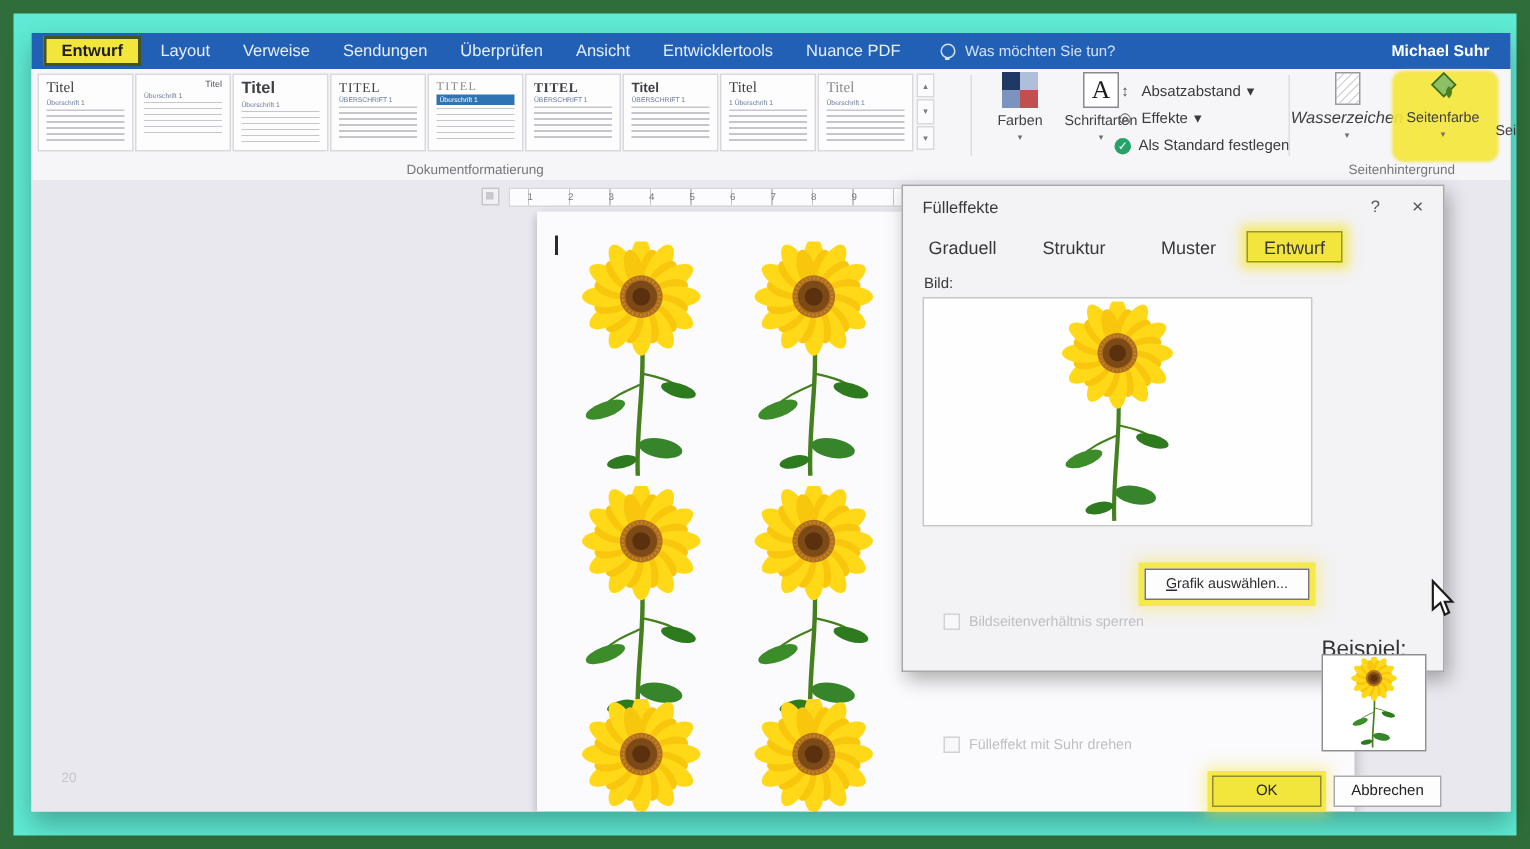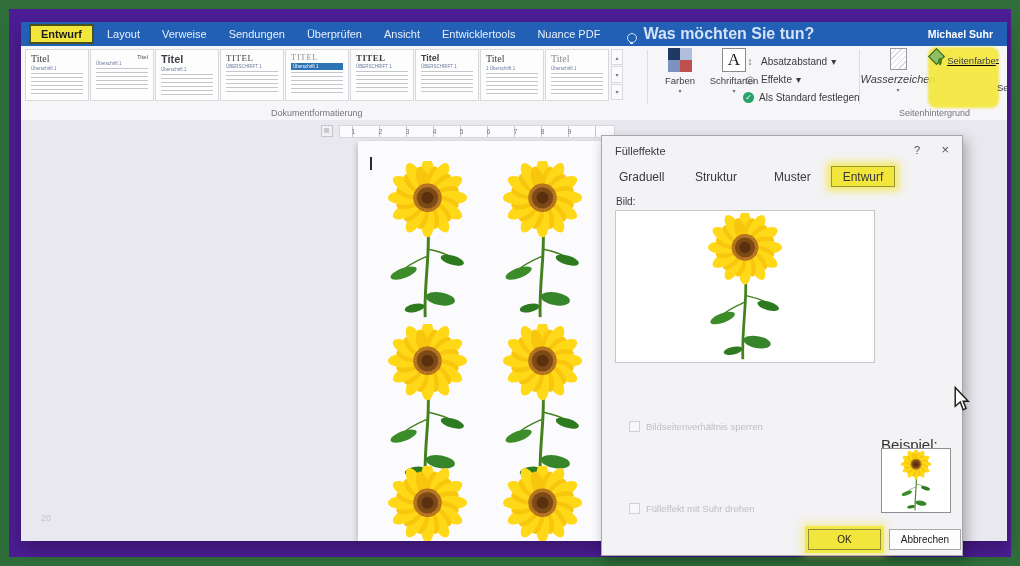--- a/index.html
+++ b/index.html
@@ -1,27 +1,27 @@
 <!DOCTYPE html>
 <html style="--accent: #f2e63c; --ribbon-blue: #2160b4; --frame-green: #2f6e3a; --heading-blue: #2e74b5; --check-green: #26a269;"><head>
 <meta charset="utf-8">
 <style>
   html,body{margin:0;padding:0;}
   body{font-family:"Liberation Sans",sans-serif;-webkit-font-smoothing:antialiased;}
   .stage{position:relative;width:1020px;height:566px;background:var(--frame-green,#2f6e3a);overflow:hidden;}
-  .inner{position:absolute;inset:9px;background:#4c1d95;}
+  .inner{position:absolute;inset:9px;background:#5eead4;}
   .app{position:absolute;left:12px;top:13px;right:4px;bottom:16px;background:#f6f5f8;
        box-shadow:0 8px 16px rgba(0,0,0,.28);}
   
   .tabbar{position:absolute;left:0;top:0;right:0;height:24px;background:var(--ribbon-blue,#2160b4);
           display:flex;align-items:center;padding-left:8px;box-sizing:border-box;}
   .tab{color:#e8effb;font-size:11px;padding:4px 11px;white-space:nowrap;cursor:default;}
   .tab.active{background:var(--accent,#f2e63c);color:#1d1d1d;font-weight:700;
               border:2px solid #49521b;padding:2px 10px;margin-right:2px;}
-  .tellme{display:flex;align-items:flex-end;margin-left:16px;color:#d3e2f8;font-size:16px;white-space:nowrap;font-weight:bold;}
+  .tellme{display:flex;align-items:flex-start;margin-left:16px;color:#d3e2f8;font-size:10px;white-space:nowrap;}
   .bulb{width:8px;height:8px;border:1px solid #d5e3f7;border-radius:50%;position:relative;display:inline-block;margin-right:6px;}
   .bulb::after{content:"";position:absolute;left:2px;top:8px;width:3px;height:2px;background:#d5e3f7;}
   .user{margin-left:auto;margin-right:14px;color:#fff;font-size:10.5px;font-weight:700;white-space:nowrap;}
   
   .ribbon{position:absolute;left:0;top:24px;right:0;height:74px;background:#f6f5f8;
           border-bottom:1px solid #cfced3;}
   .gallery{position:absolute;left:4px;top:3px;display:flex;}
   .card{width:64px;height:52px;background:#fdfdfe;border:1px solid #d9d8dd;box-sizing:border-box;
         padding:4px 5px;margin-right:1px;overflow:hidden;flex:0 0 auto;}
   .card .t{font-family:"Liberation Serif",serif;font-size:10px;color:#3f3e44;line-height:1.05;}
@@ -51,21 +51,21 @@
               font-family:"Liberation Serif",serif;font-size:17px;color:#1c1c1c;text-align:center;line-height:22px;}
   .stackrow{display:flex;align-items:center;height:18px;font-size:10px;color:#3b3a3e;white-space:nowrap;}
   .stackrow .micon{width:14px;text-align:center;font-size:10px;color:#5b5a60;margin-right:4px;}
   .chkcircle{display:inline-flex;width:11px;height:11px;border-radius:50%;background:var(--check-green,#26a269);
              color:#fff;font-size:8px;align-items:center;justify-content:center;margin-right:5px;}
   .icon-page{width:17px;height:22px;background:#fff;border:1px solid #9a99a0;box-sizing:border-box;
              background-image:repeating-linear-gradient(135deg,transparent 0 3px,#d8d7dc 3px 4px);}
   .grouplabel{position:absolute;bottom:2px;font-size:9px;color:#76757b;text-align:left;}
   .hl-blob{position:absolute;left:-3px;right:-6px;top:-1px;height:61px;background:rgba(243,230,60,.92);
            border-radius:8px;filter:blur(1px);}
-  .rbtn .zc{position:relative;display:flex;align-items:center;text-decoration:underline;}
+  .rbtn .zc{position:relative;display:flex;flex-direction:column;align-items:center;}
   .sei-part{position:absolute;font-size:9.5px;color:#3f3e42;}
   
   .content{position:absolute;left:0;top:98px;right:0;bottom:0;background:#e9e8ee;overflow:hidden;}
   .rulerbox{position:absolute;left:318px;top:5px;width:276px;height:13px;background:#fcfcfe;
             border:1px solid #d7d6db;box-sizing:border-box;display:flex;align-items:center;
             background-image:repeating-linear-gradient(to right,transparent 0 12px,#c6c5cb 12px 13px,transparent 13px 27px);}
   .tick{flex:0 0 27px;text-align:center;font-size:6.5px;color:#77767c;}
   .indentmark{position:absolute;left:300px;top:5px;width:12px;height:12px;background:#f1f0f4;
               border:1px solid #c6c5cb;box-sizing:border-box;}
   .indentmark::after{content:"";position:absolute;left:2px;top:2px;width:5px;height:5px;background:#c9c8ce;}
@@ -74,21 +74,21 @@
   .caret{position:absolute;left:12px;top:16px;width:1.5px;height:13px;background:#2a2a2e;}
   .sunflower-slot{position:absolute;}
   .sf1{left:12px;top:20px;width:115px;height:158px;}
   .sf2{left:127px;top:20px;width:115px;height:158px;}
   .sf3{left:12px;top:183px;width:115px;height:158px;}
   .sf4{left:127px;top:183px;width:115px;height:158px;}
   .sf5{left:12px;top:325px;width:115px;height:158px;}
   .sf6{left:127px;top:325px;width:115px;height:158px;}
   .pagenum{position:absolute;left:20px;top:393px;font-size:9px;color:#c6c5cb;}
   
-  .dialog{position:absolute;left:592px;top:126px;width:362px;height:421px;background:#f3f2f4;
+  .dialog{position:absolute;left:592px;top:114px;width:362px;height:325px;background:#f3f2f4;
           border:1px solid #a7a6ab;box-sizing:border-box;box-shadow:3px 5px 12px rgba(0,0,0,.30);z-index:5;padding-left:27px;}
   .dlg-title{position:absolute;left:13px;top:9px;font-size:11px;color:#3a3a3e;}
   .dlg-help{position:absolute;right:42px;top:8px;font-size:11px;color:#555;}
   .dlg-close{position:absolute;right:13px;top:6px;font-size:13px;color:#555;}
   .dlg-tab{position:absolute;top:34px;font-size:12px;color:#38373b;}
   .dlg-tab.active{top:30px;width:64px;height:21px;display:flex;align-items:center;justify-content:center;
                   background:var(--accent,#f2e63c);border:1px solid #97962f;box-sizing:border-box;
                   box-shadow:0 0 7px 4px rgba(244,231,60,.75);}
   .bild-label{position:absolute;left:14px;top:60px;font-size:10px;color:#3a3a3e;}
   .imgbox{position:absolute;left:13px;top:74px;width:260px;height:153px;background:#fefefe;
@@ -569,20 +569,23 @@
                 <ellipse cx="50" cy="19" rx="6.5" ry="14" fill="#f8c70d" transform="rotate(345 50 40)"></ellipse>
               </g>
     <circle cx="50" cy="40" r="15.5" fill="#b06f1e"></circle>
     <circle cx="50" cy="40" r="13.5" fill="none" stroke="#c8882a" stroke-width="2" stroke-dasharray="1 2"></circle>
     <circle cx="50" cy="40" r="11.5" fill="#7c4a16"></circle>
     <circle cx="50" cy="40" r="6.5" fill="#5a300e"></circle>
   </svg>
 </div>
     </div>
 
+    <div class="selectbtn">
+      <span><span class="accel">G</span><span>rafik auswählen...</span></span>
+    </div>
 
     <div class="chkrow chk1">
       <span class="box"></span>
       <span>Bildseitenverhältnis sperren</span>
     </div>
 
     <div class="beispiel-label">Beispiel:</div>
     <div class="beispielbox">
       <div class="sunflower-slot">
   <svg viewBox="0 0 100 172" width="100%" height="100%" preserveAspectRatio="xMidYMid meet">

